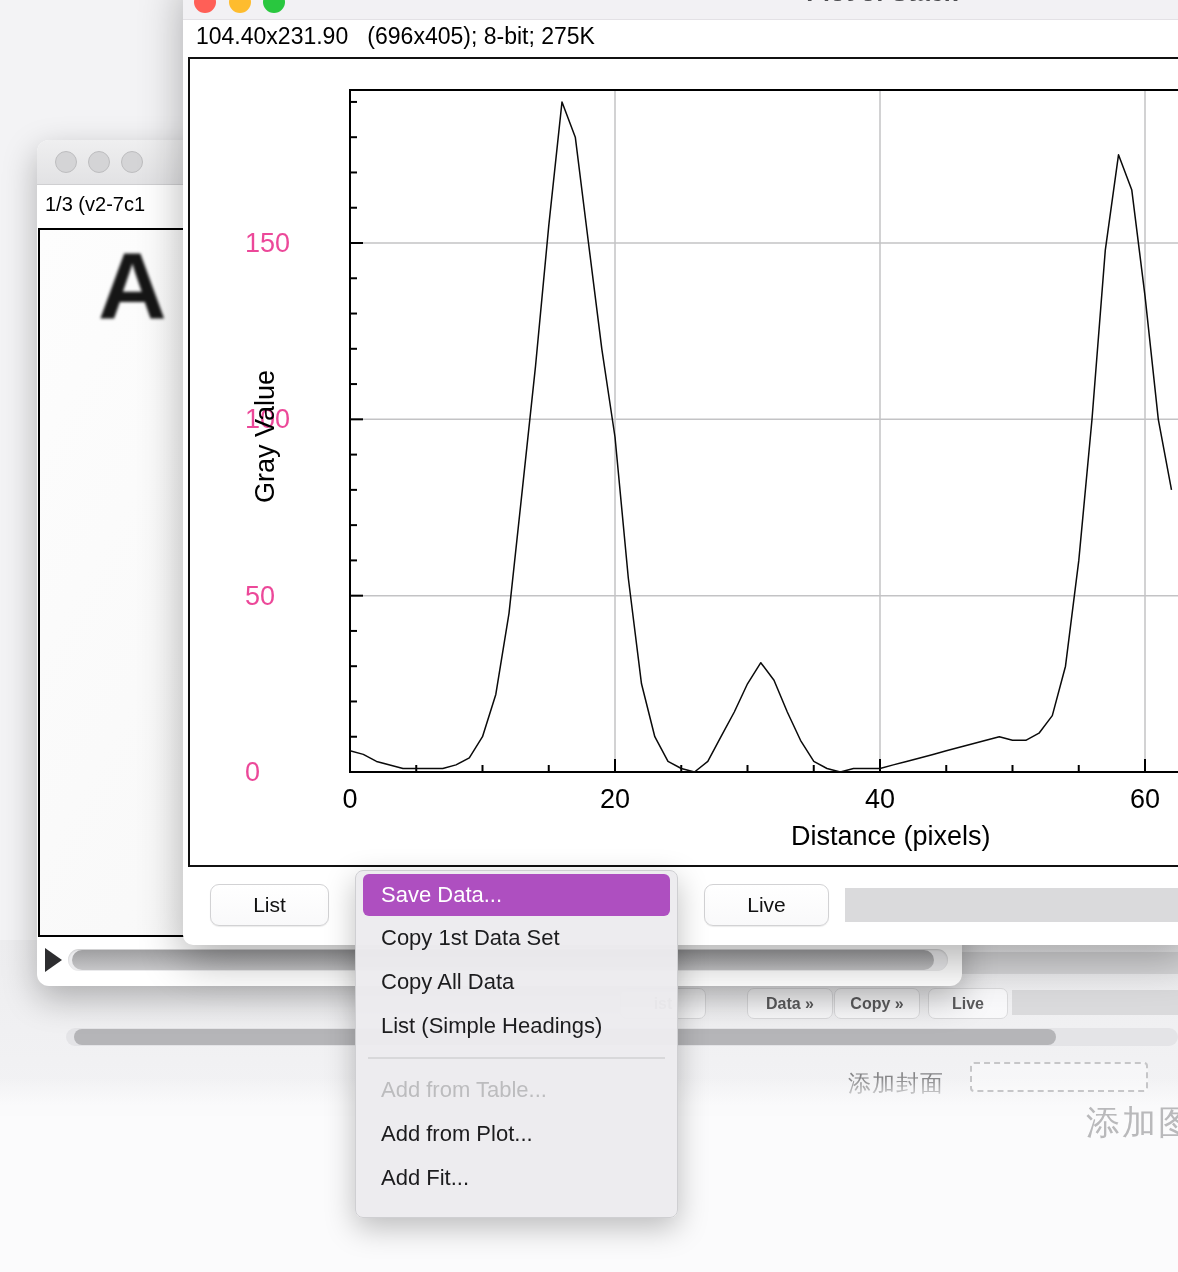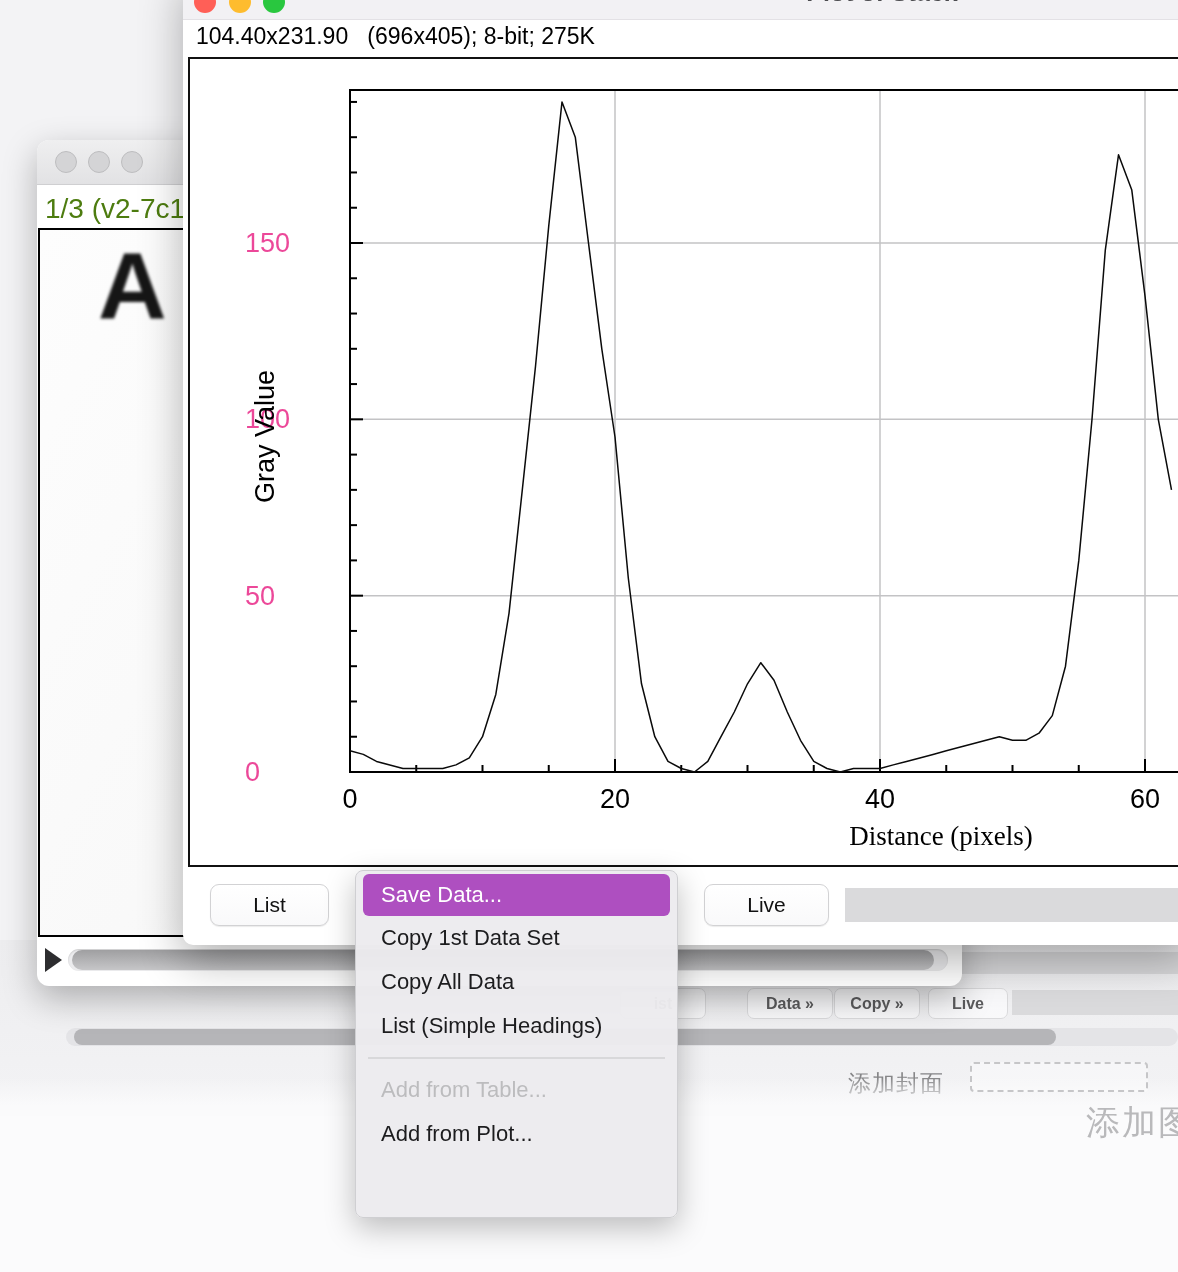--- a/index.html
+++ b/index.html
@@ -35,21 +35,21 @@
   
   .img-win{position:absolute;left:37px;top:140px;width:925px;height:846px;
            border-radius:12px;background:#fff;
            box-shadow:0 12px 34px rgba(0,0,0,.28);}
   .img-titlebar{position:absolute;left:0;top:0;width:100%;height:45px;
            border-radius:12px 12px 0 0;
            background:linear-gradient(#efeff0,#e2e2e4);border-bottom:1px solid #cfcfd1;}
   .img-light{position:absolute;top:11px;width:22px;height:22px;border-radius:50%;
            background:#d4d4d6;border:1px solid #bdbdbf;}
   .img-name-row{position:absolute;left:0;top:46px;width:100%;height:42px;background:#fff;}
-  .img-name{position:absolute;left:8px;top:7px;font-size:28px;color:#4d7c0f;white-space:nowrap;}
+  .img-name{position:absolute;left:8px;top:7px;font-size:20px;color:#000000;white-space:nowrap;}
   .img-canvas{position:absolute;left:1px;top:88px;width:922px;height:709px;
            border:2px solid #000;background:linear-gradient(120deg,#fdfdfd,#f2f2f2);}
   .img-letter{position:absolute;left:58px;top:2px;font-size:95px;font-weight:bold;color:#161616;
            filter:blur(1.4px);}
   .img-scrollrow{position:absolute;left:0;top:797px;width:100%;height:49px;}
   .play-btn{position:absolute;left:8px;top:11px;width:0;height:0;
            border-left:17px solid #2d2d2f;border-top:12px solid transparent;
            border-bottom:12px solid transparent;}
   .img-scrolltrack{position:absolute;left:31px;top:12px;width:880px;height:22px;
            border-radius:11px;background:#ececee;box-shadow:inset 0 1px 2px rgba(0,0,0,.15);}
@@ -66,22 +66,22 @@
   .plot-title{position:absolute;left:549px;top:8px;width:300px;text-align:center;
            font-size:25px;font-weight:bold;color:#4c4c50;}
   .plot-info{position:absolute;left:13px;top:53px;font-size:23px;color:#000;white-space:pre;}
   .plot-canvas{position:absolute;left:5px;top:87px;width:1000px;height:810px;
            border:2px solid #111;background:#fff;overflow:hidden;}
   .plot-canvas svg{position:absolute;left:0;top:0;}
   .tick-x{position:absolute;width:80px;text-align:center;font-size:27px;color:#000;top:725px;}
   .tick-y{position:absolute;width:90px;text-align:left;font-size:27px;color:#ec4899;height:30px;}
   .axis-y{position:absolute;left:-60px;top:362px;width:270px;text-align:center;
           font-size:27px;color:#000;transform:rotate(-90deg);}
-  .axis-x{position:absolute;left:601px;top:762px;width:300px;text-align:center;
-          font-size:27px;color:#000;font-family:Liberation Serif, serif;}
+  .axis-x{position:absolute;left:601px;top:762px;width:300px;
+          font-size:27px;color:#000;}
   .pw-btn{position:absolute;height:42px;border:1px solid #d2d2d4;border-radius:9px;
           background:linear-gradient(#ffffff,#f9f9fa);color:#111;font-size:21px;
           display:flex;align-items:center;justify-content:center;
           box-shadow:0 1px 1px rgba(0,0,0,.08);}
   .pw-graybar{position:absolute;left:662px;top:918px;width:348px;height:34px;background:#dadadc;}
 
   
   .menu{position:absolute;left:355px;top:870px;width:323px;height:348px;
         background:rgba(236,235,238,.97);border:1px solid #cfcfd2;border-radius:8px;
         box-shadow:0 10px 30px rgba(0,0,0,.25);padding-top:3px;}
@@ -206,15 +206,16 @@
   </div>
 
   <div class="menu" id="menu">
       <div class="menu-item highlighted" style="background: rgb(174, 79, 192);">Save Data...</div>
       <div class="menu-item ">Copy 1st Data Set</div>
       <div class="menu-item ">Copy All Data</div>
       <div class="menu-item ">List (Simple Headings)</div>
       <div class="menu-sep"></div>
       <div class="menu-item disabled">Add from Table...</div>
       <div class="menu-item ">Add from Plot...</div>
+      <div class="menu-item ">Add Fit...</div>
     </div>
 
 </div>
 
 </body></html>

